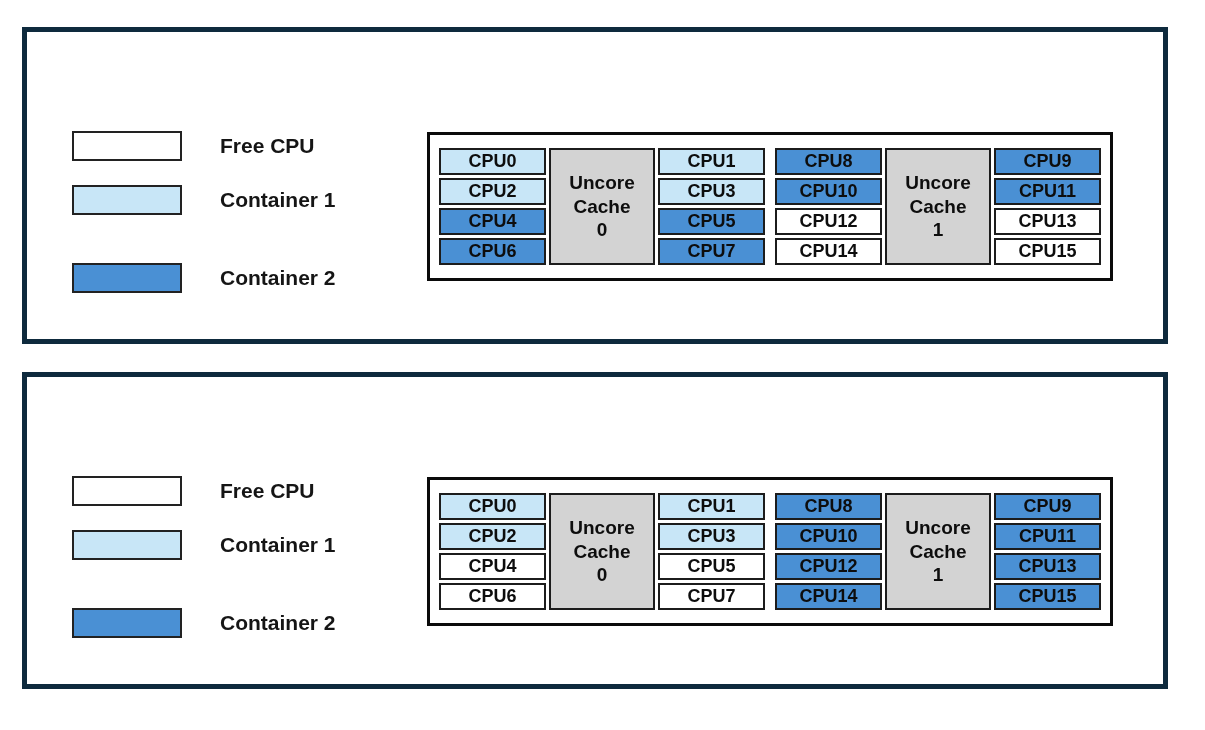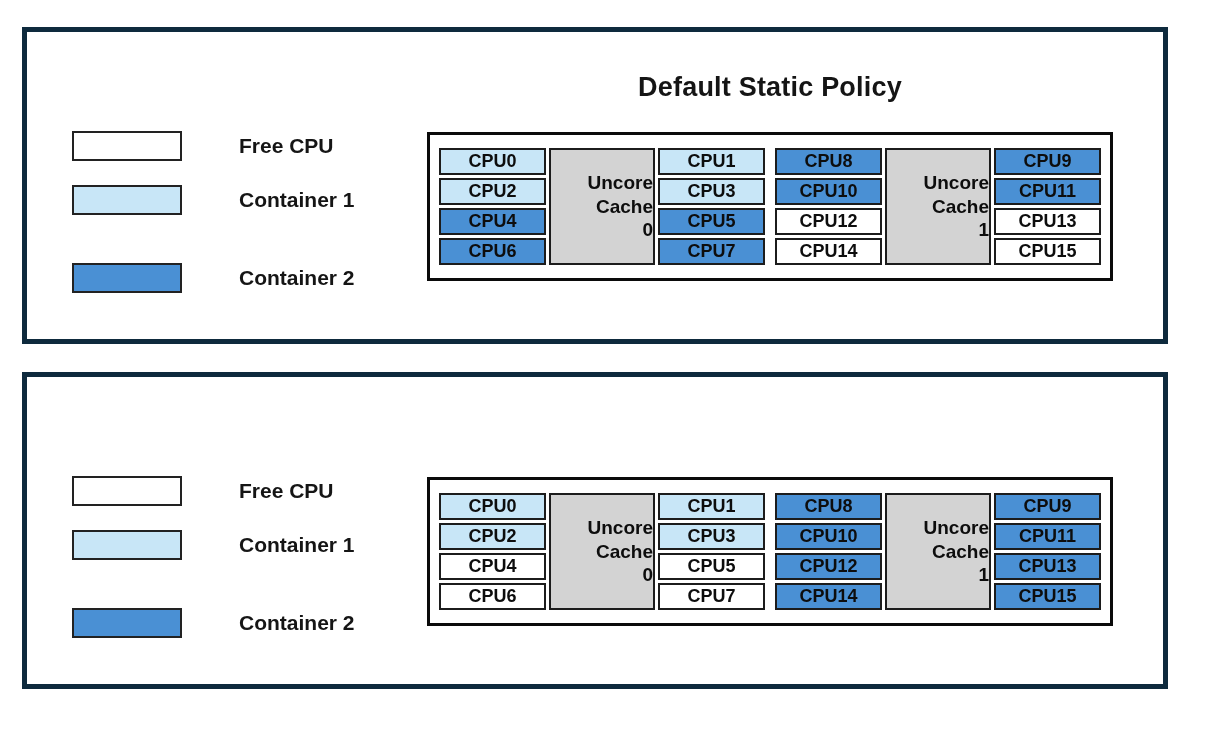--- a/index.html
+++ b/index.html
@@ -34,21 +34,20 @@
     letter-spacing: 0.2px;
     white-space: nowrap;
   }
 
   .legend-row {
     position: absolute;
     left: 45px;
     height: 30px;
     display: flex;
     align-items: center;
-    gap: 19px;
   }
   .legend-row.r0 { top: 99px; }
   .legend-row.r1 { top: 153px; }
   .legend-row.r2 { top: 231px; }
   .swatch {
     width: 110px;
     height: 30px;
     border: 2px solid #222222;
     flex: none;
   }
@@ -90,34 +89,33 @@
     color: #0d0d0d;
     background: #ffffff;
   }
   .cache-cell {
     width: 106px;
     height: 117px;
     border: 2px solid #1c1c1c;
     background: #d3d3d3;
     display: flex;
     flex-direction: column;
-    align-items: flex-end;
+    align-items: center;
     justify-content: center;
     font-size: 19px;
     font-weight: bold;
     line-height: 1.25;
     color: #0d0d0d;
     text-align: center;
   }
 </style>
 </head>
 <body>
 
 <section class="panel panel-1">
-  <h2 class="panel-title">Default Static Policy</h2>
 
   <div class="legend-row r0">
     <span class="swatch" style="background: rgb(255, 255, 255);"></span>
     <span class="legend-label">Free CPU</span>
   </div>
   <div class="legend-row r1">
     <span class="swatch" style="background: rgb(200, 230, 247);"></span>
     <span class="legend-label">Container 1</span>
   </div>
   <div class="legend-row r2">

